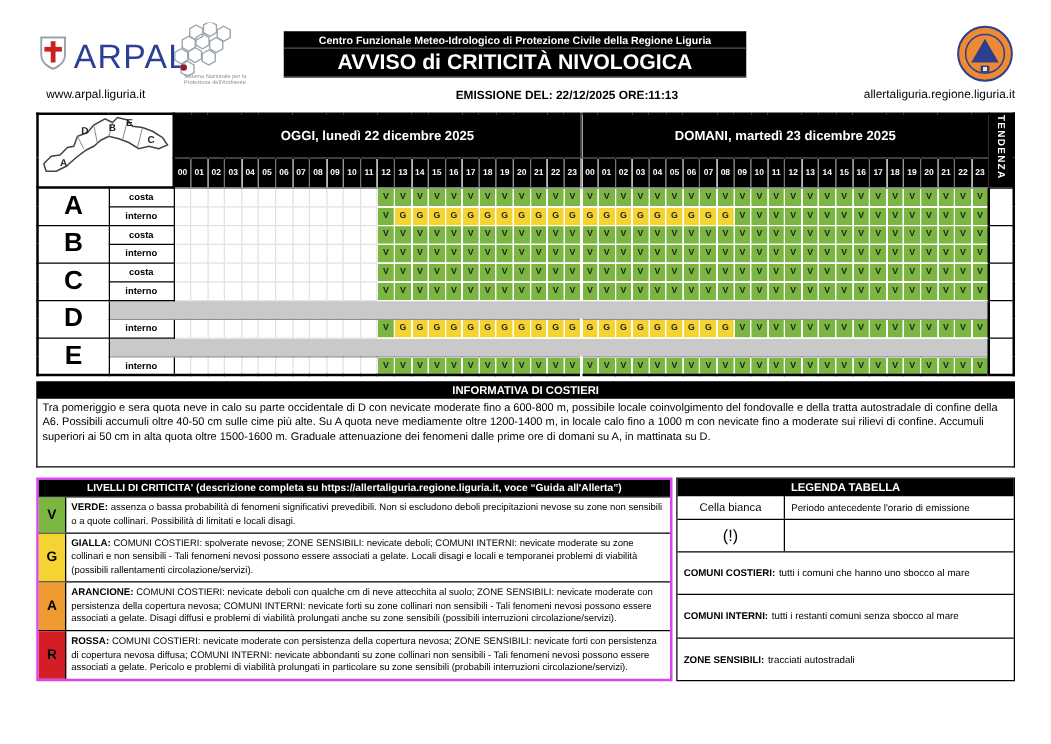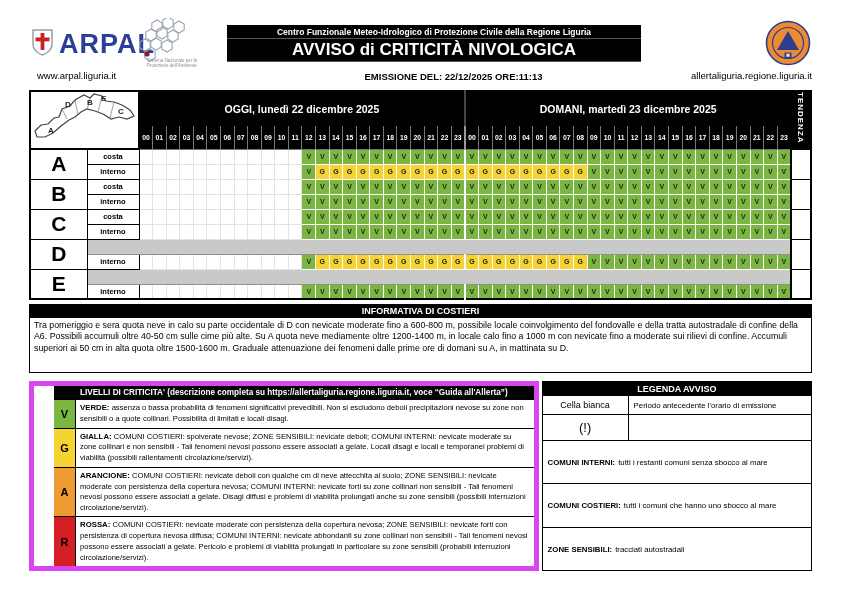--- a/index.html
+++ b/index.html
@@ -4,25 +4,25 @@
 <style>
   * { box-sizing: border-box; margin: 0; padding: 0; }
   html,body { width: 841px; height: 595px; background: #fff;
     font-family: "Liberation Sans", sans-serif; color:#000; }
   #page { position: relative; width: 841px; height: 595px; overflow: hidden; }
   #content { position: absolute; left: 29px; top: 18px; width: 783px; }
 
   
   #tophdr { position: relative; height: 70px; }
   #arpal-logo { position: absolute; left: 2px; top: 10px; display: flex; align-items: center; }
-  #arpal-word { font-size: 27px; font-weight: bold; color: #2b3f96; letter-spacing: 1px; margin-left: 5px; }
+  #arpal-word { font-size: 27px; font-weight: normal; color: #2b3f96; letter-spacing: 1px; margin-left: 5px; }
   #arpal-url { position: absolute; left: 8px; top: 52px; font-size: 9.5px; }
   #snpa { position: absolute; left: 88px; top: 0px; }
   #snpa-caption { position: absolute; left: 118px; top: 40px; width: 70px; font-size: 4.5px; color: #8a8f98; line-height: 1.2; }
-  #banner { position: absolute; left: 198px; top: 7px; width: 414px; background: #000; color: #fff; text-align: center; }
+  #banner { position: absolute; left: 198px; top: 7px; width: 370px; background: #000; color: #fff; text-align: center; }
   #banner .b1 { font-size: 8.5px; font-weight: bold; padding: 2px 0 1px; border-bottom: 1px solid #555; }
   #banner .b2 { font-size: 17px; font-weight: bold; padding: 1px 0; border-bottom: 1px solid #555; }
   #banner .b3 { font-size: 12px; font-weight: bold; padding: 1px 0 2px; }
   #emission { position: absolute; left: 198px; top: 53px; width: 453px; text-align: center; font-size: 9.5px; font-weight: bold; }
   #pclogo { position: absolute; left: 736px; top: 2px; }
   #allerta-url { position: absolute; right: 0px; top: 52px; font-size: 9.5px; text-align: right; }
 
   
   table#crit { border-collapse: collapse; table-layout: fixed; width: 783px; margin-top: 2px;
     border: 2px solid #000; }
@@ -50,21 +50,21 @@
   #info-left { flex: 1; }
   #info-right { width: 85px; margin-left: 1px; }
   .blackbar { background: #000; color: #fff; font-weight: bold; font-size: 9px; text-align: center; padding: 2px 0; }
   #info-body { border: 1px solid #000; border-top: none; height: 55px; padding: 2px 4px; font-size: 8.8px; line-height: 1.3; }
   #firma-body { border: 1px solid #000; border-top: none; height: 55px; text-align: center; padding-top: 3px; position: relative; }
   .firma-role { font-size: 6.3px; color: #9a9a9a; line-height: 1.25; }
   .firma-name { font-size: 7.5px; color: #555; margin-top: -4px; }
 
   
   #legends { display: flex; margin-top: 8px; align-items: stretch; }
-  #livelli { width: 550px; border: 5px solid #d946ef; padding-left: 20px; }
+  #livelli { width: 550px; border: 2px solid #d946ef; }
   #legenda { width: 293px; margin-left: 3px; border: 1px solid #000; display: flex; flex-direction: column; }
   .lv-row { display: flex; border-top: 1px solid #000; }
   .lv-swatch { width: 22px; border-right: 1px solid #000; display: flex; align-items: center; justify-content: center;
     font-weight: bold; font-size: 11px; flex: none; }
   .lv-text { flex: 1; font-size: 7.6px; line-height: 1.4; padding: 3px 4px; }
   .lv-text b { font-size: 7.8px; }
   .lg-kv { display: flex; border-top: 1px solid #000; align-items: stretch; }
   .lg-kv:first-of-type { border-top: none; }
   .lg-key { width: 86px; border-right: 1px solid #000; display: flex; align-items: center; justify-content: center;
     font-size: 9px; flex: none; }
@@ -710,30 +710,30 @@
               <div class="lv-swatch" style="background: rgb(238, 155, 49);">A</div>
               <div class="lv-text"><b>ARANCIONE: </b>COMUNI COSTIERI: nevicate deboli con qualche cm di neve attecchita al suolo; ZONE SENSIBILI: nevicate moderate con persistenza della copertura nevosa; COMUNI INTERNI: nevicate forti su zone collinari non sensibili - Tali fenomeni nevosi possono essere associati a gelate. Disagi diffusi e problemi di viabilità prolungati anche su zone sensibili (possibili interruzioni circolazione/servizi).</div>
             </div>
             <div class="lv-row">
               <div class="lv-swatch" style="background: rgb(212, 30, 38);">R</div>
               <div class="lv-text"><b>ROSSA: </b>COMUNI COSTIERI: nevicate moderate con persistenza della copertura nevosa; ZONE SENSIBILI: nevicate forti con persistenza di copertura nevosa diffusa; COMUNI INTERNI: nevicate abbondanti su zone collinari non sensibili - Tali fenomeni nevosi possono essere associati a gelate. Pericolo e problemi di viabilità prolungati in particolare su zone sensibili (probabili interruzioni circolazione/servizi).</div>
             </div>
           </div>
     </div>
     <div id="legenda">
-      <div class="blackbar">LEGENDA AVVISO</div>
+      <div class="blackbar">LEGENDA TABELLA</div>
       <div id="legenda-rows" style="display:flex;flex-direction:column;flex:1;">
             <div class="lg-kv kv1">
               <div class="lg-key">Cella bianca</div>
               <div class="lg-val">Periodo antecedente l'orario di emissione</div>
             </div>
             <div class="lg-kv kv2">
               <div class="lg-key bang">(!)</div>
             </div>
+            <div class="lg-full"><b>COMUNI COSTIERI:</b> tutti i comuni che hanno uno sbocco al mare</div>
             <div class="lg-full"><b>COMUNI INTERNI:</b> tutti i restanti comuni senza sbocco al mare</div>
-            <div class="lg-full"><b>COMUNI COSTIERI:</b> tutti i comuni che hanno uno sbocco al mare</div>
             <div class="lg-full"><b>ZONE SENSIBILI:</b> tracciati autostradali</div>
           </div>
     </div>
   </div>
 
 </div>
 </div>
 
 </body></html>

